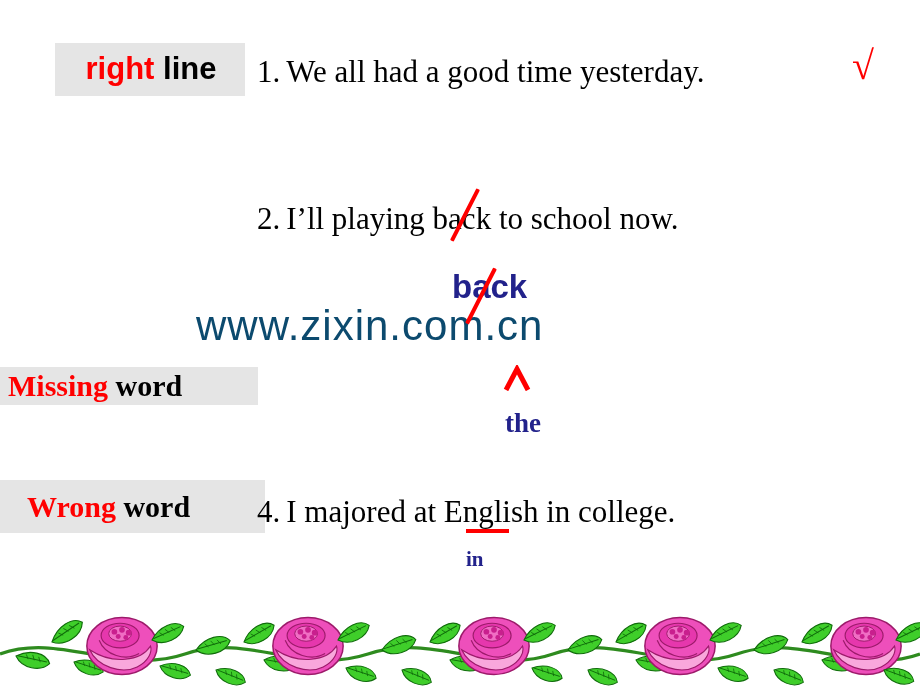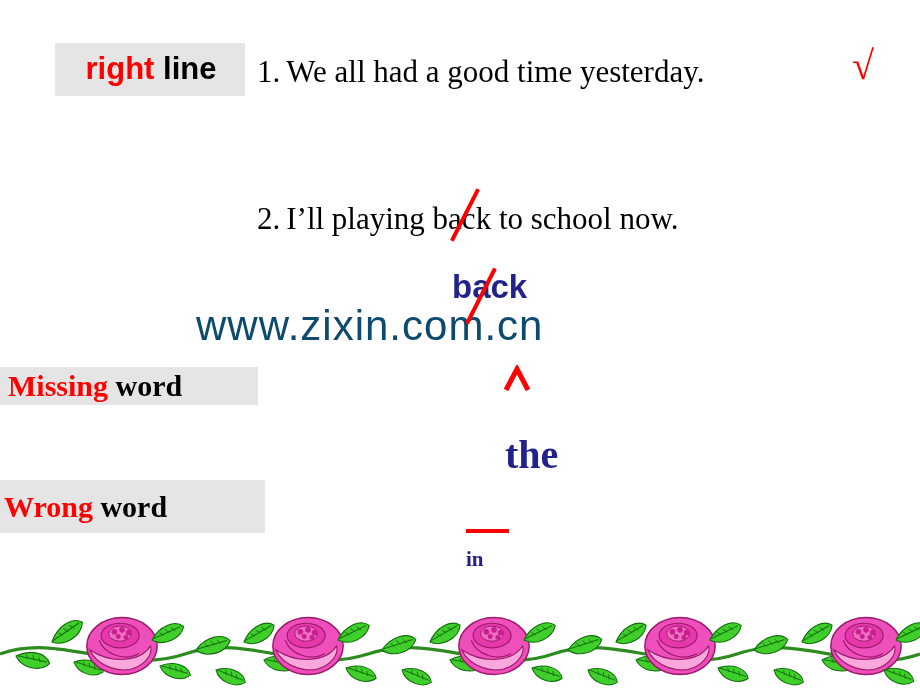--- a/index.html
+++ b/index.html
@@ -73,21 +73,21 @@
     padding-left: 8px;
     justify-content: center;
     margin-top: 33px;
   }
 
   #box-wrong {
     left: 0px; top: 480px; width: 265px; height: 53px;
     font-family: "Liberation Serif", serif;
     font-weight: bold;
     font-size: 30px;
-    padding-left: 4px;
+    padding-left: 27px;
     justify-content: center;
   }
 
   
   .sentence {
     position: absolute;
     font-family: "Liberation Serif", serif;
     font-size: 31px;
     color: #000000;
     white-space: nowrap;
@@ -150,22 +150,21 @@
     white-space: nowrap;
   }
   #answer-back {
     left: 452px; top: 268px;
     font-family: "Liberation Sans", sans-serif;
     font-size: 33px;
   }
   #answer-the {
     left: 505px; top: 408px;
     font-family: "Liberation Serif", serif;
-    font-size: 40px;
-    margin-top: 23px;
+    font-size: 27px;
   }
   #answer-in {
     left: 466px; top: 547px;
     font-family: "Liberation Serif", serif;
     font-size: 21px;
   }
 
   
   .page-number {
     position: absolute;
@@ -212,20 +211,21 @@
   <div class="answer" id="answer-back">back</div>
   <div class="strike" id="strike-answer"></div>
 
   <div class="caret-mark">
     <svg width="30" height="26" viewBox="0 0 30 26">
       <path d="M 3 25 L 14 4 L 25 25" stroke="#ff0000" stroke-width="5" fill="none" stroke-linecap="butt"></path>
     </svg>
   </div>
   <div class="answer" id="answer-the">the</div>
 
+  <div class="sentence" id="sentence-4"><span>4.</span><span class="num-gap"></span><span>I majored </span><span>at</span><span> English in college.</span></div>
   <div class="underline-mark"></div>
   <div class="answer" id="answer-in">in</div>
 
   <div class="page-number">2</div>
 
   <svg id="floral-border" viewBox="0 0 920 92">
     <defs>
       <g id="leaf-shape">
         <path d="M0 0 C 14 -14, 36 -16, 44 -4 C 36 10, 12 13, 0 0 Z" fill="#3fce2a" stroke="#0f6b0a" stroke-width="1.4"></path>
         <path d="M2 -1 L 40 -5" stroke="#0f6b0a" stroke-width="1.2" fill="none"></path>

